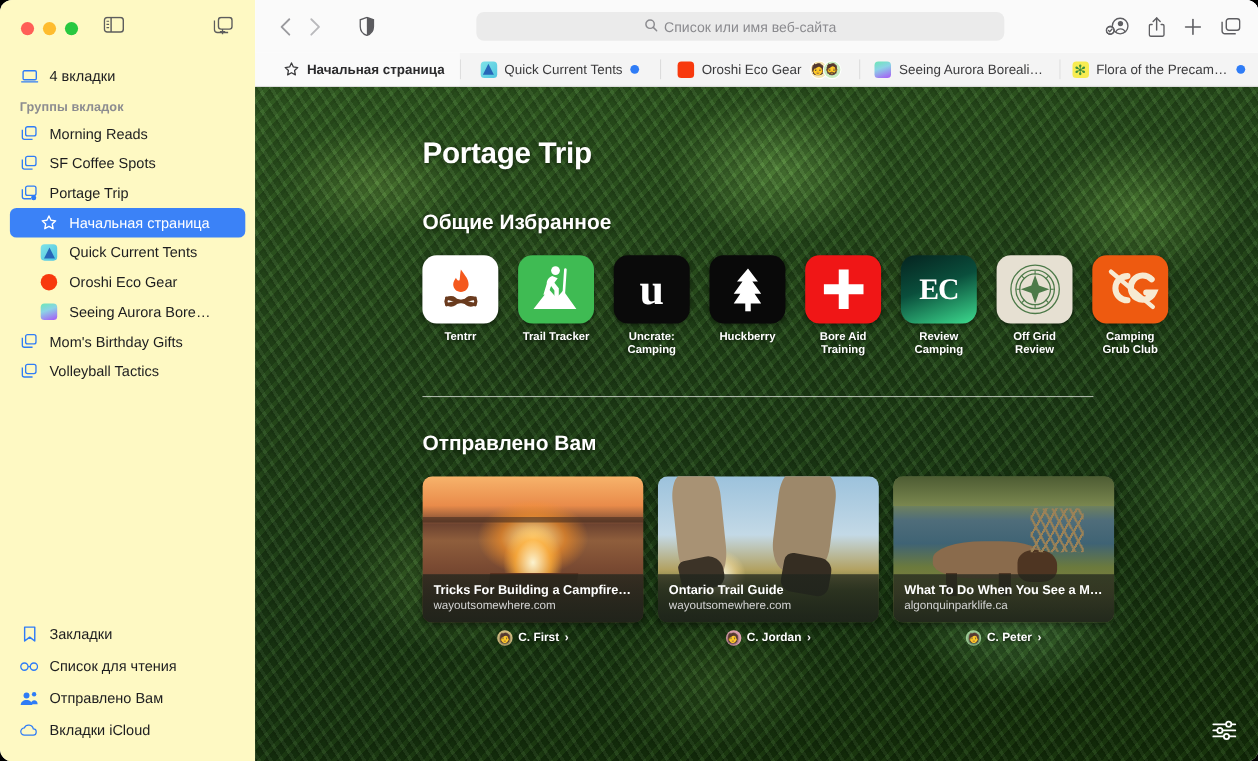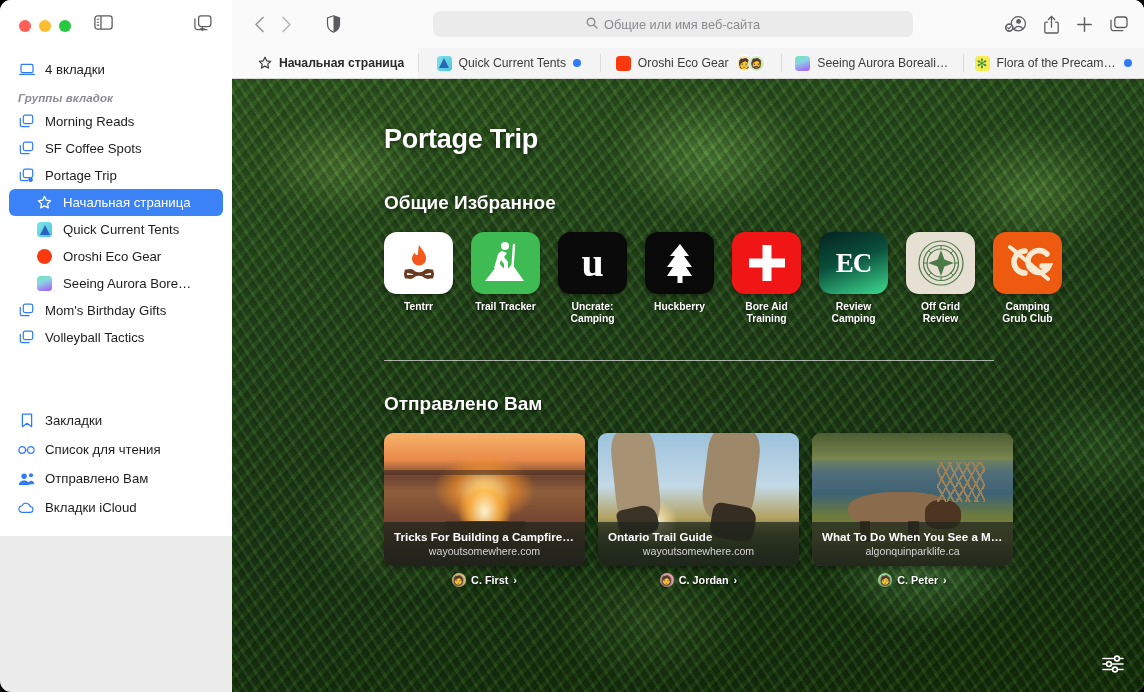--- a/index.html
+++ b/index.html
@@ -13,22 +13,22 @@
     position: relative;
     width: 1144px; height: 692px;
     border-radius: 11px;
     overflow: hidden;
     background: #ececec;
     display: flex;
   }
 
   
   .sidebar {
-    width: 232px; height: 536px;
-    background: #ffffff;
+    width: 232px; height: 692px;
+    background: #fef9c3;
     flex: 0 0 232px;
     position: relative;
     display: flex;
     flex-direction: column;
   }
   .traffic {
     display: flex; align-items: center;
     height: 52px;
     padding-left: 19px;
     gap: 8px;
@@ -69,21 +69,20 @@
     color: #fff;
   }
   .sb-row.selected .ico { color: #fff; }
   .sb-row.child { padding-left: 27px; }
   .sb-section {
     font-size: 11.5px;
     color: #8c8c90;
     font-weight: 600;
     padding: 9px 0 4px 18px;
     letter-spacing: .1px;
-    font-style: italic;
   }
   .sb-top { padding-top: 4px; }
   .sb-bottom { margin-top: auto; padding-bottom: 14px; }
   .sb-bottom .sb-row { height: 29px; }
   .favico {
     width: 15px; height: 15px;
     border-radius: 3.5px;
     flex: 0 0 15px;
     display:block;
   }
@@ -273,21 +272,21 @@
     position: absolute; left: 0; right: 0; bottom: 0;
     padding: 8px 10px 9px;
     background: linear-gradient(to top, rgba(28,34,26,.90), rgba(30,36,28,.72));
   }
   .card-title {
     font-size: 11.6px; font-weight: 600; color: #fff;
     white-space: nowrap; overflow: hidden; text-overflow: ellipsis;
   }
   .card-url {
     font-size: 10.6px; color: #d4d4d4; margin-top: 2px;
-    white-space: nowrap; overflow: hidden; text-overflow: ellipsis; text-align: center;
+    white-space: nowrap; overflow: hidden; text-overflow: ellipsis;
   }
   .senders { display: flex; gap: 13px; margin-top: 7px; }
   .sender {
     width: 201px;
     display: flex; align-items: center; justify-content: center;
     gap: 5px;
     font-size: 10.8px; color: #fff; font-weight: 600;
     text-shadow: 0 1px 3px rgba(0,0,0,.8);
   }
   .sender .ava {
@@ -508,21 +507,21 @@
       </span>
 
       <div class="addrwrap">
         <div class="addrbar">
           <span>
             <svg width="12" height="12" viewBox="0 0 12 12" fill="none" stroke="#8b8b8f" stroke-width="1.35">
               <circle cx="5" cy="5" r="3.8"></circle>
                 <line x1="7.9" y1="7.9" x2="11" y2="11" stroke-linecap="round"></line>
             </svg>
           </span>
-          <span>Общие или имя веб-сайта</span>
+          <span>Список или имя веб-сайта</span>
         </div>
       </div>
 
       <div class="tb-icons">
         <span>
           <svg width="22" height="18" viewBox="0 0 22 18" fill="none" stroke="#5e5e62" stroke-width="1.25">
             <circle cx="13.3" cy="8.7" r="7.1"></circle>
             <circle cx="13.6" cy="6.4" r="2.4" fill="#5e5e62" stroke="none"></circle>
             <path d="M9.2 14.4c.7-2 2.4-3.1 4.4-3.1s3.7 1.1 4.4 3.1"></path>
             <circle cx="4.3" cy="12.6" r="3.5" fill="#fff"></circle>

